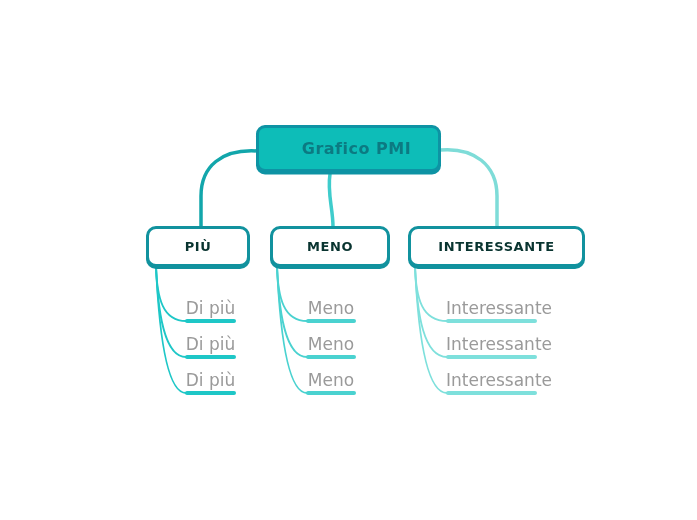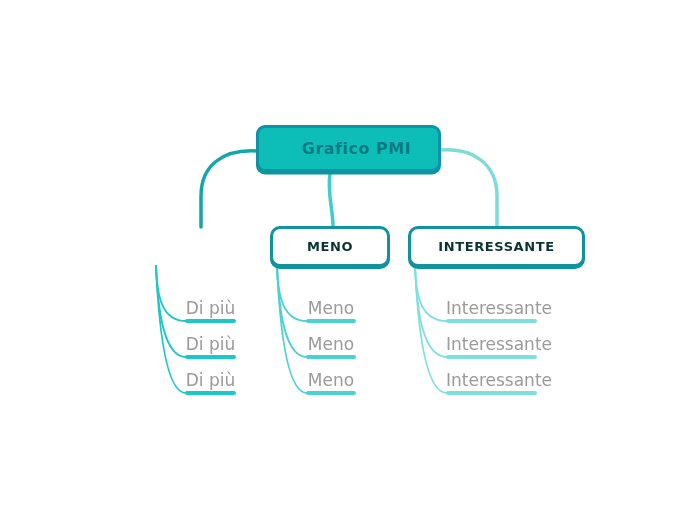--- a/index.html
+++ b/index.html
@@ -131,20 +131,23 @@
 
     <path class="conn-sub sub-int" d="M 415 266 C 416 299 422 321 447 321"></path>
     <path class="conn-sub sub-int" d="M 415 266 C 417 316 424 357 447 357"></path>
     <path class="conn-sub sub-int" d="M 415 266 C 418 333 426 393 447 393"></path>
   </svg>
 
   <div class="root-node">
     <span class="root-label">Grafico PMI</span>
   </div>
 
+  <div class="branch-node" id="node-piu">
+    <span class="branch-label">PIÙ</span>
+  </div>
   <div class="branch-node" id="node-meno">
     <span class="branch-label">MENO</span>
   </div>
   <div class="branch-node" id="node-interessante">
     <span class="branch-label">INTERESSANTE</span>
   </div>
 
   <div class="leaf leaf-piu col-piu row-1">
     <div class="leaf-label">Di più</div>
     <div class="leaf-underline"></div>

